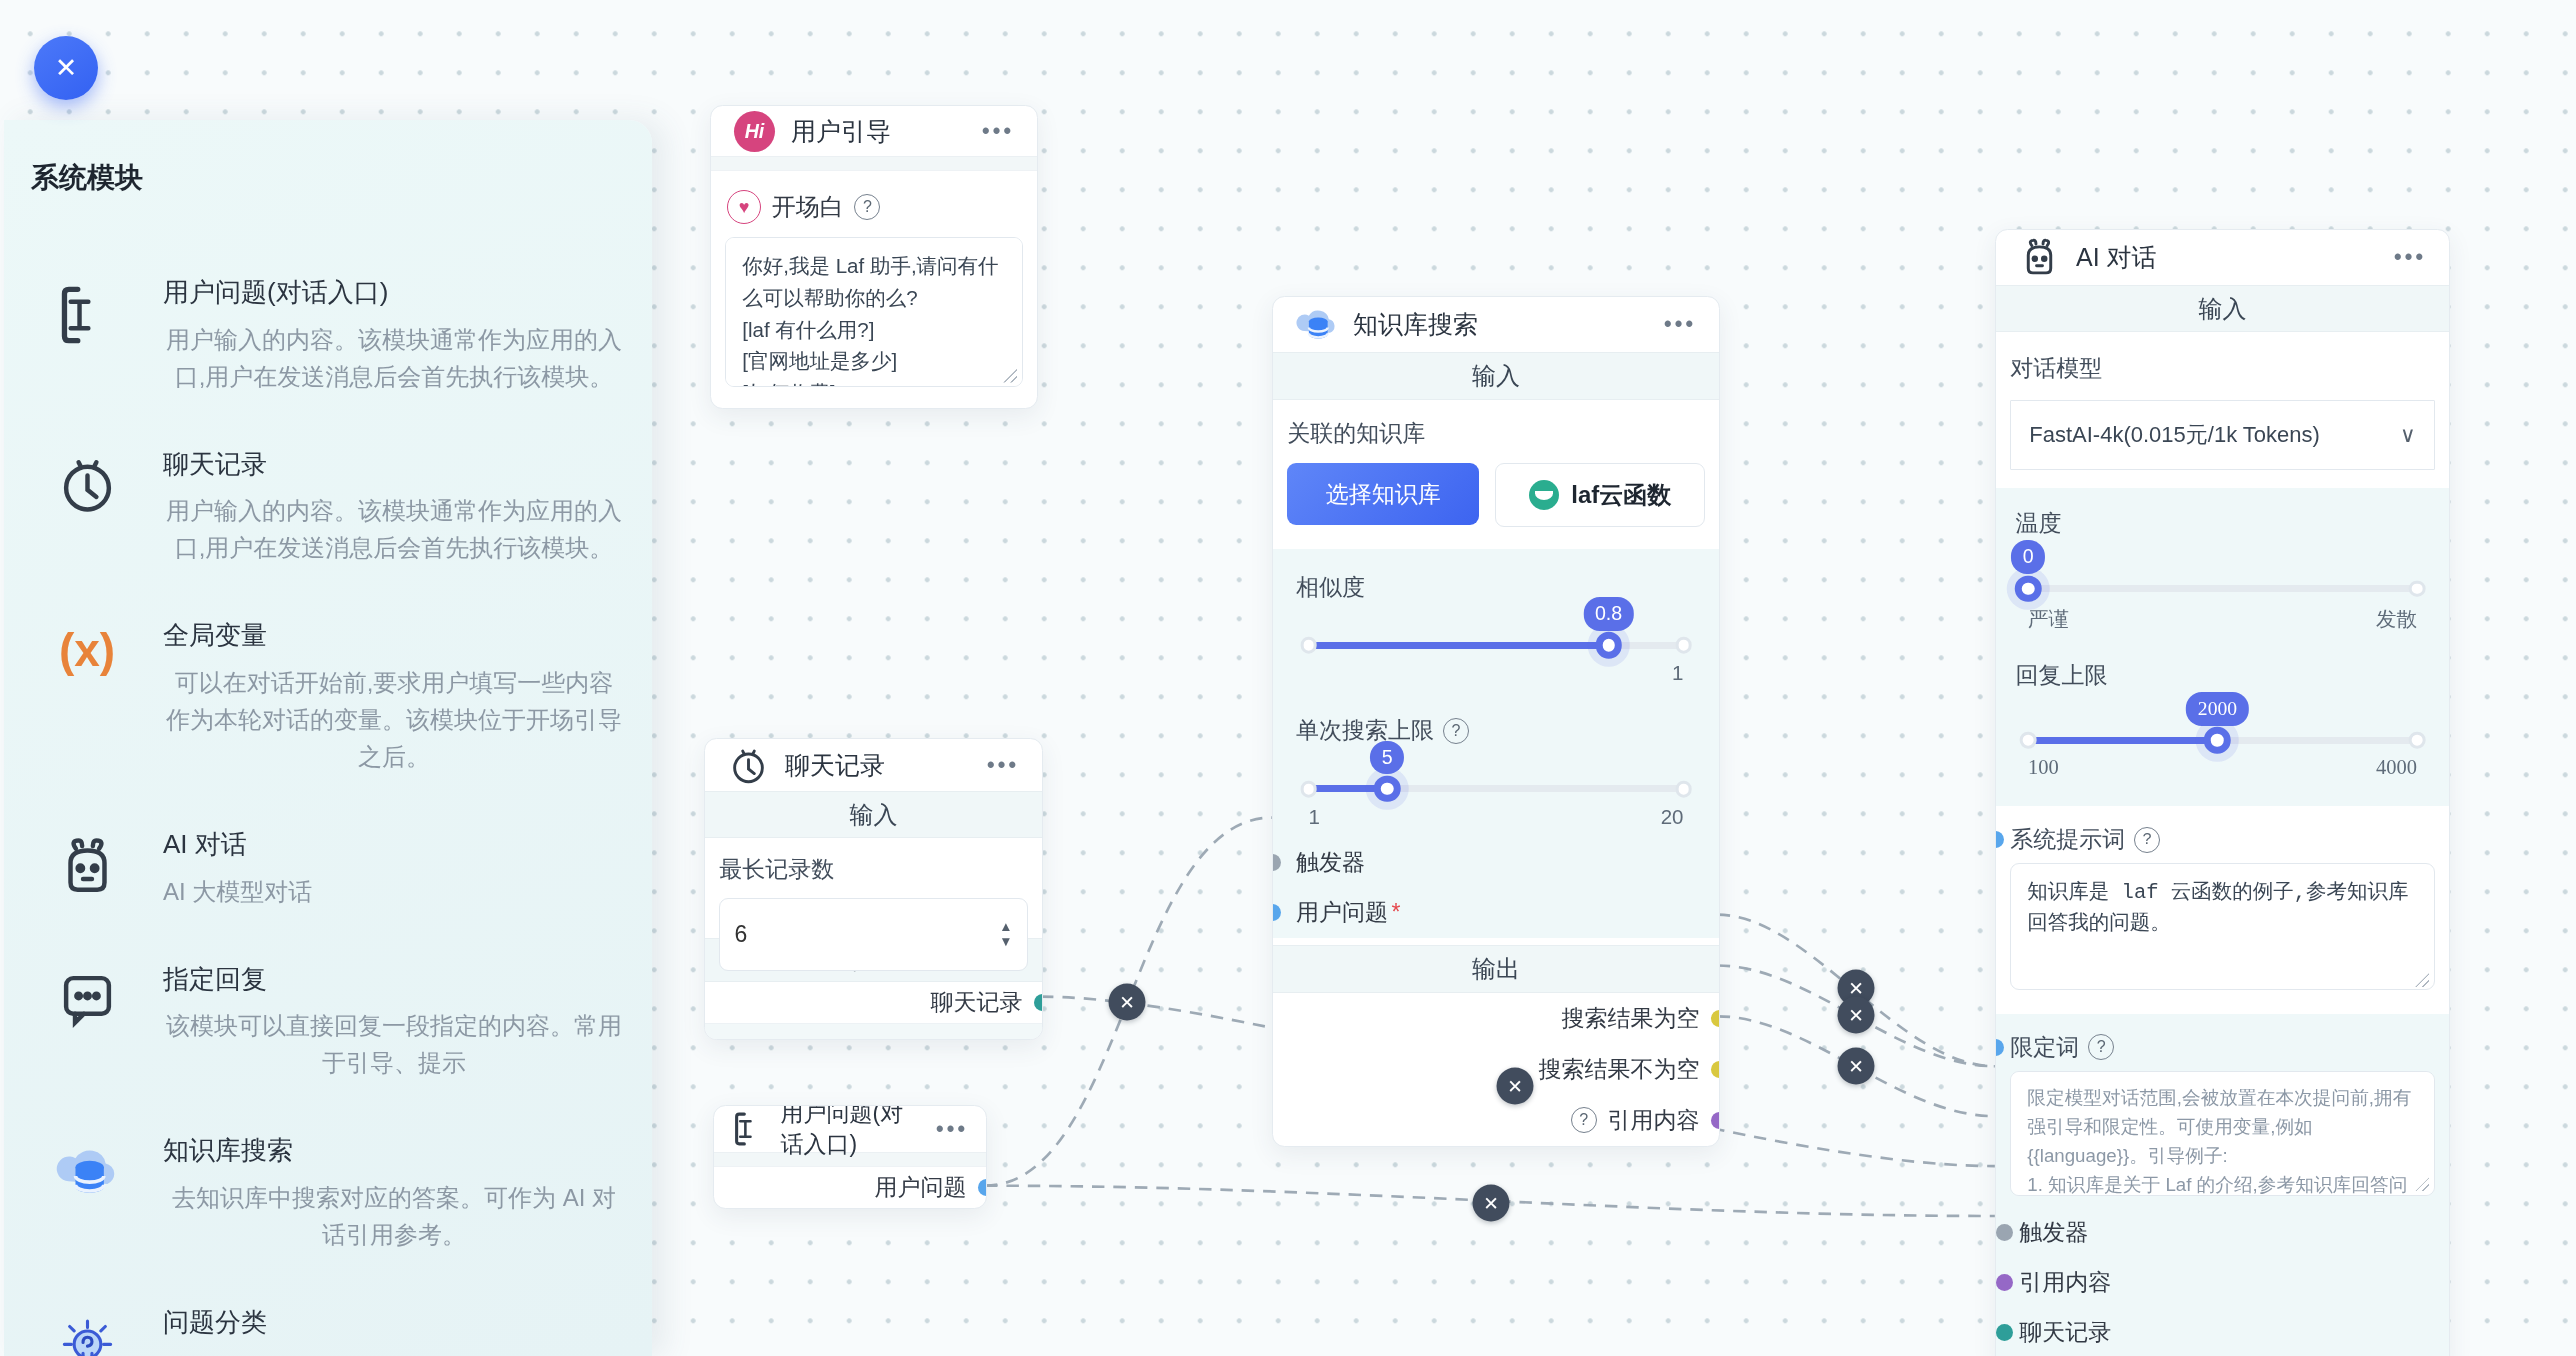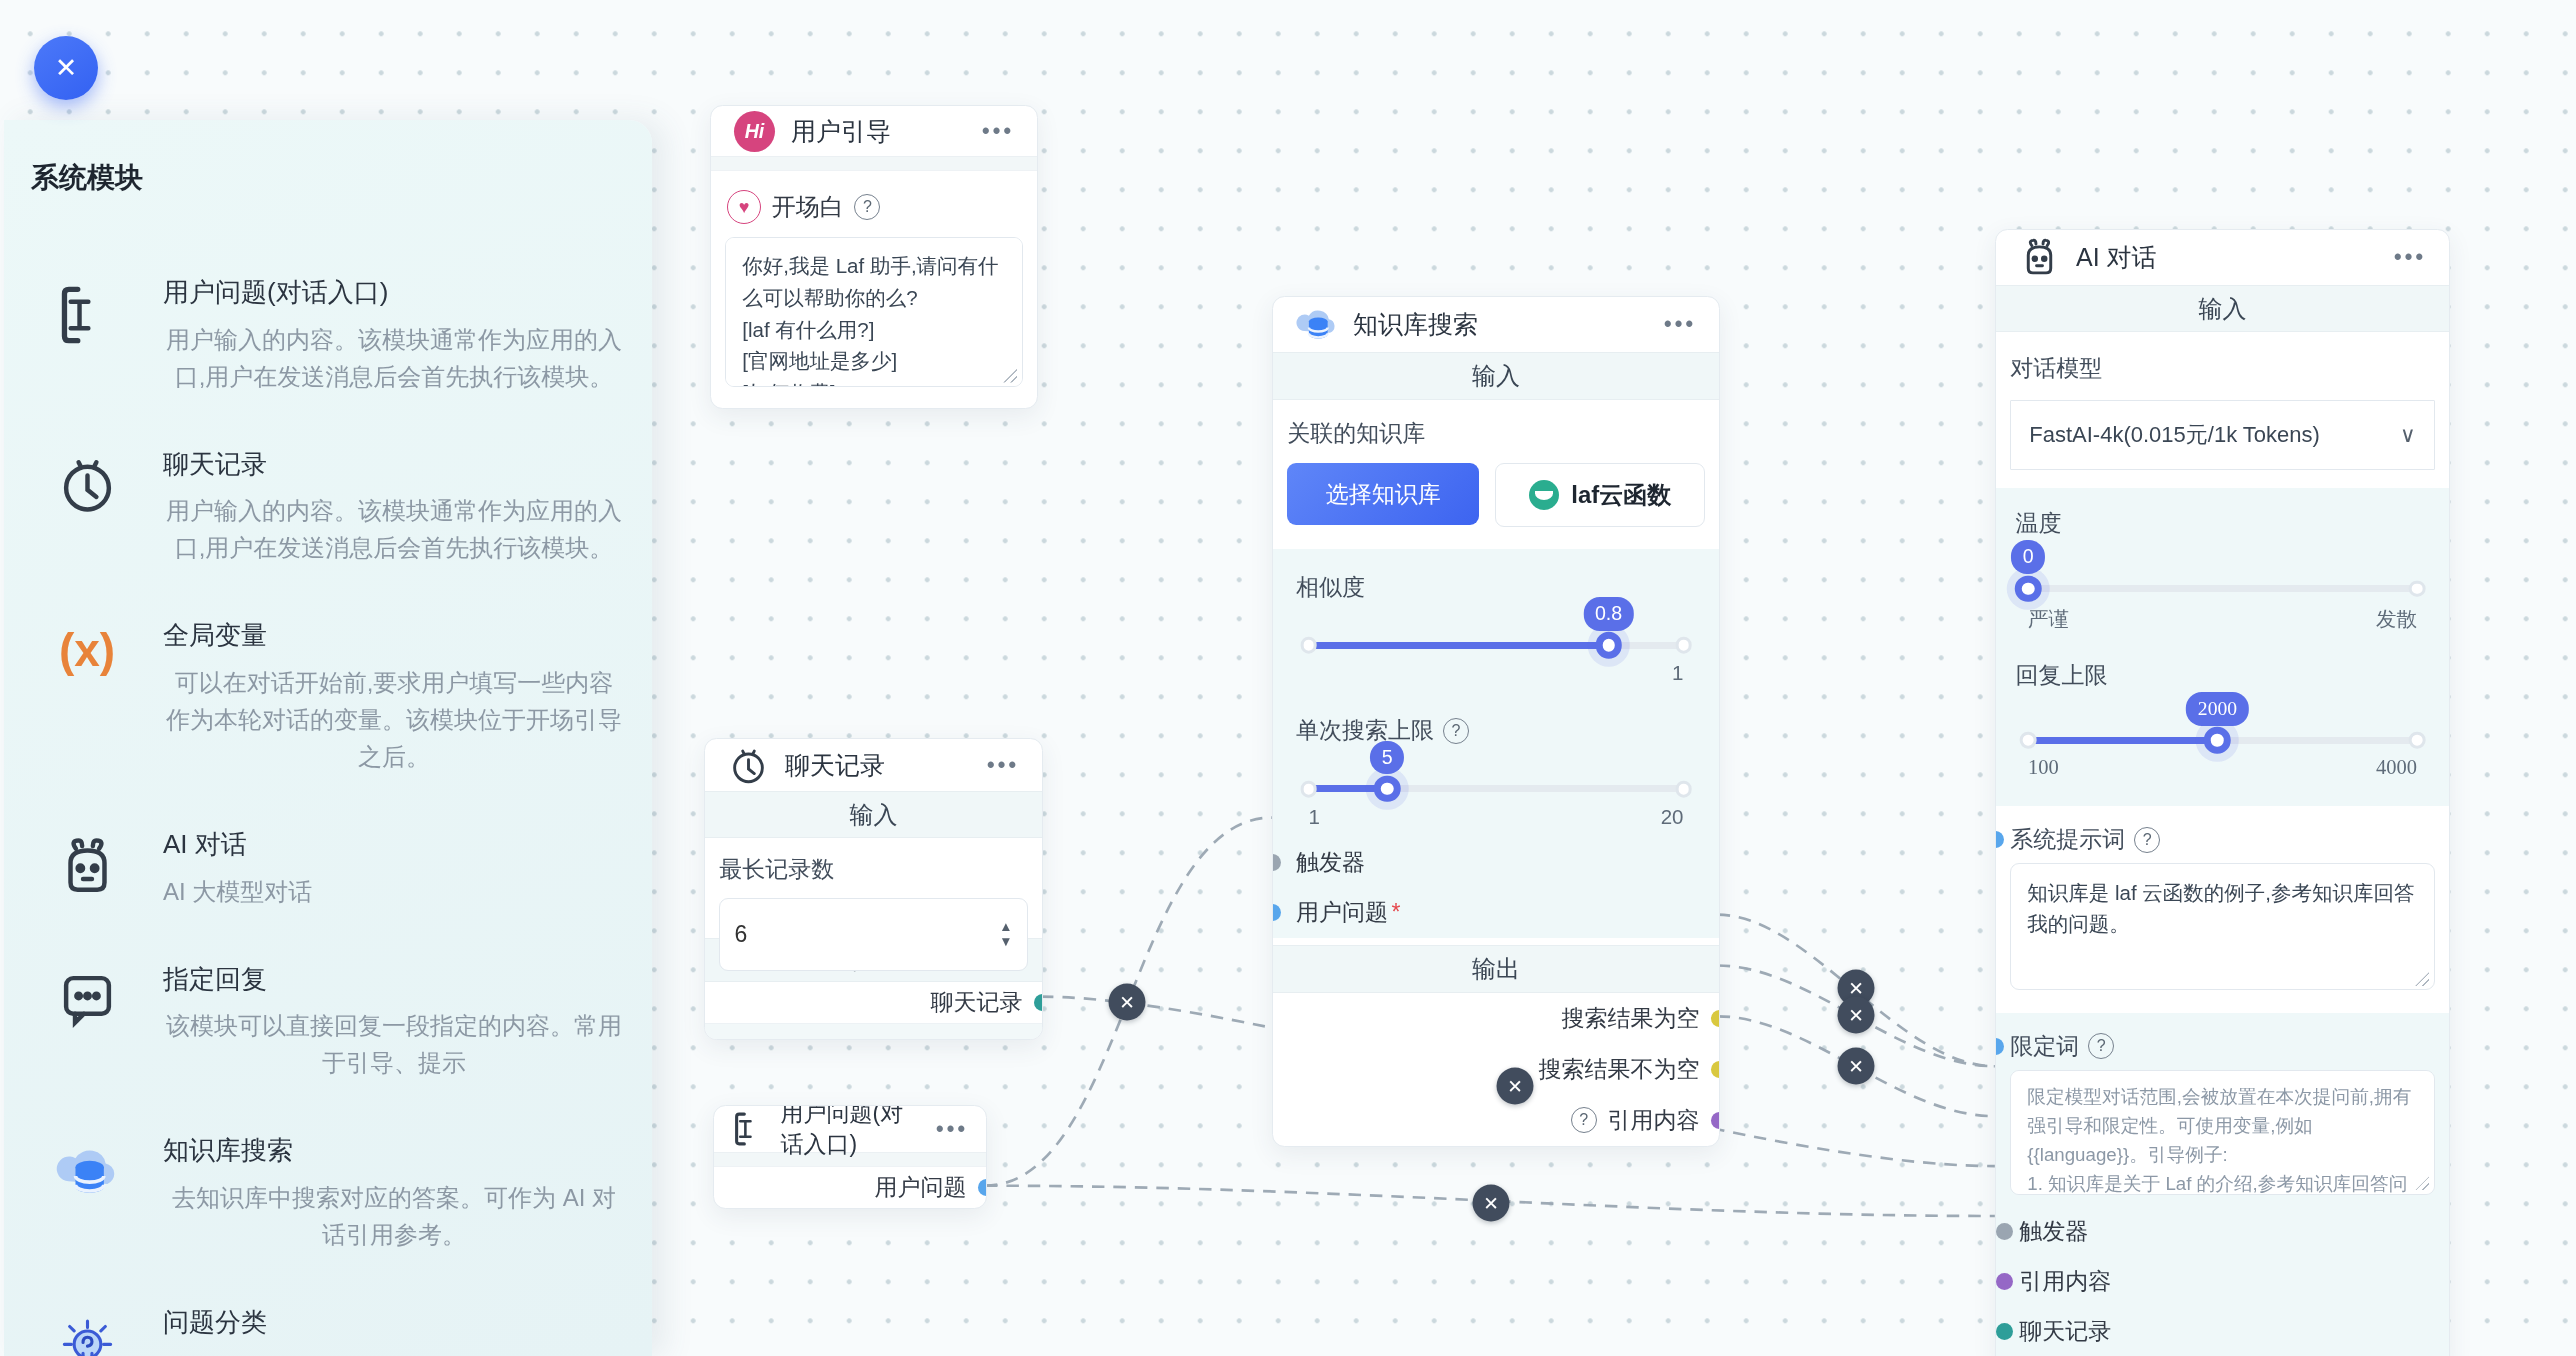--- a/index.html
+++ b/index.html
@@ -469,21 +469,21 @@
         <span class="sl-badge" style="left:48.7%;">2000</span>
         <span class="sl-handle" style="left:48.7%;"></span>
       </div>
       <div class="sl-scale">
         <span>100</span>
         <span>4000</span>
       </div>
     </div>
   </div>
 
-  <div class="sec" style="padding:14.3px 14.3px 19.6px 14.3px;">
+  <div class="sec" style="padding:14.3px 14.3px 19.6px 14.3px;font-family:Liberation Mono, monospace;">
     <div class="port-row" style="height:39px;margin-bottom:3.6px;">
       <span class="dot dleft c-blue" style="left:-23px;"></span>
       <span class="param-label">
         <span>系统提示词</span>
         <span class="help">?</span>
       </span>
     </div>
     <div class="ta-wrap">
       <textarea rows="5" style="height: 127px;">知识库是 laf 云函数的例子,参考知识库回答我的问题。</textarea>
       <span class="resize-corner"></span>

